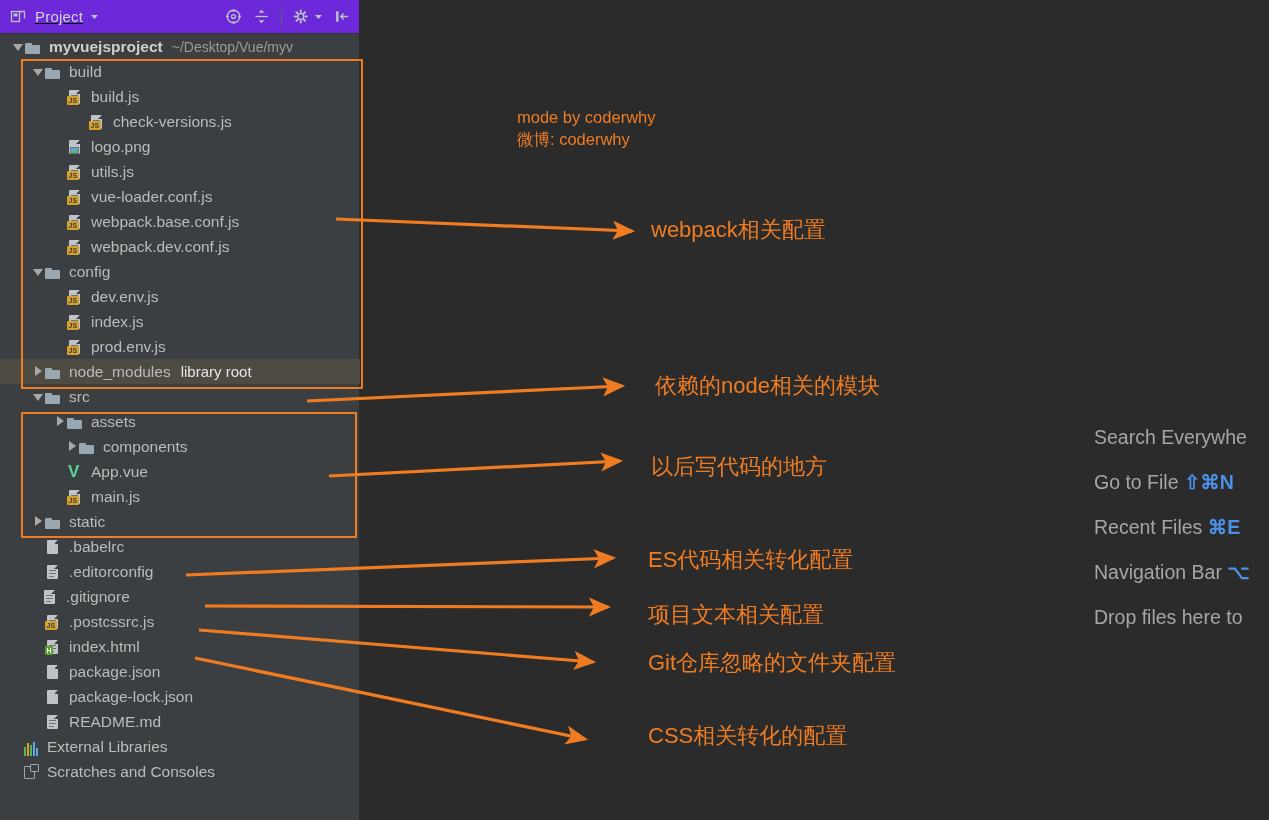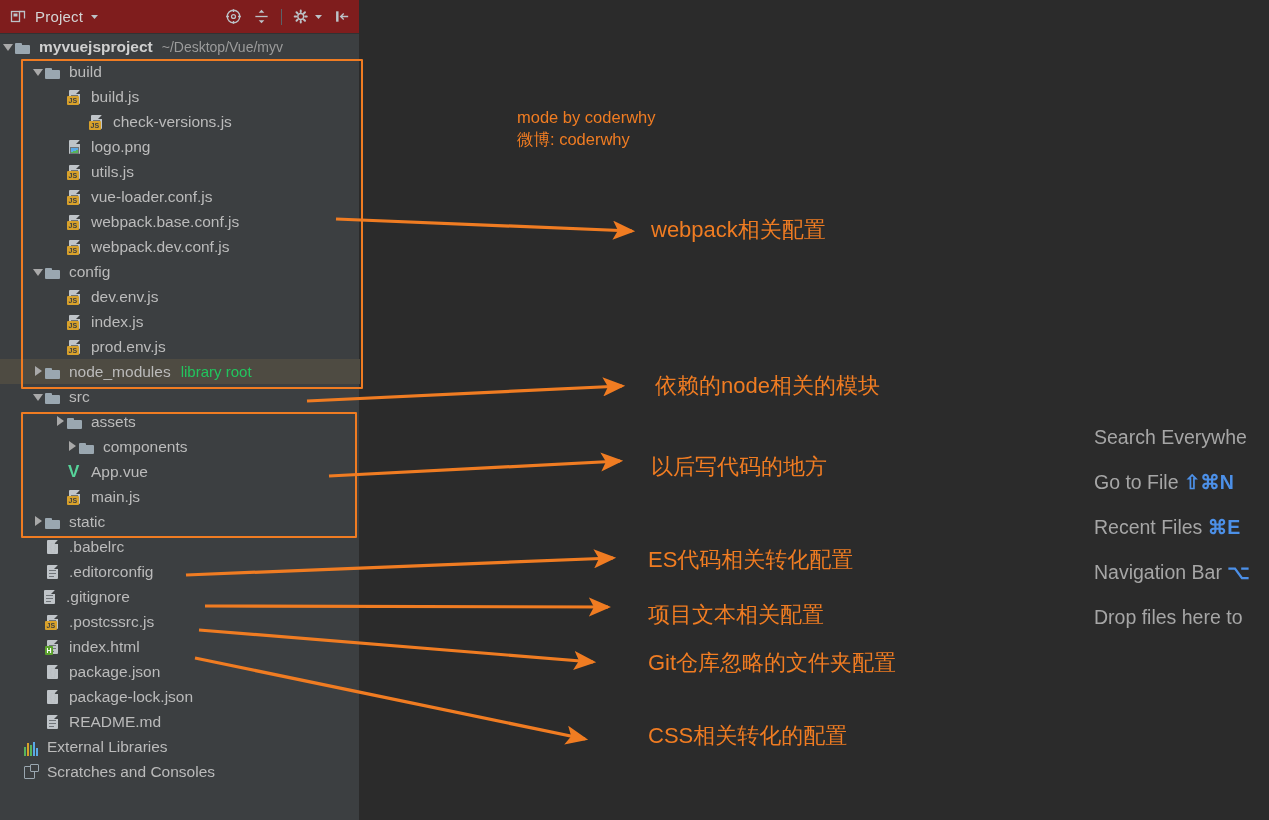--- a/index.html
+++ b/index.html
@@ -12,24 +12,25 @@
   #root { position: relative; width: 1269px; height: 820px; background: #2b2b2b; }
 
   
   .tool-window {
     position: absolute; left: 0; top: 0;
     width: 360px; height: 820px;
     background: #3c3f41;
     border-right: 1px solid #2b2b2b;
   }
   .tw-header {
-    height: 34px; background: #7f1d1d;
+    height: 34px; background: #6d28d9;
     display: flex; align-items: center;
     padding: 0 8px 0 10px;
     border-bottom: 1px solid #323232;
+    text-decoration: underline;
   }
   .tw-title {
     color: #d4d4d4; font-size: 15px; letter-spacing: .2px;
     margin-left: 8px; margin-right: 6px;
   }
   .tw-icon { display: inline-flex; align-items: center; justify-content: center; }
   .tw-tools { margin-left: auto; display: flex; align-items: center; gap: 11px; }
   .tw-sep { width: 1px; height: 16px; background: #5a6268; display: inline-block; }
 
   
@@ -46,21 +47,21 @@
     border-left: 5.5px solid transparent; border-right: 5.5px solid transparent;
     border-top: 7px solid #a9a9a9;
   }
   .tw-arrow.right::before {
     content: ""; position: absolute; left: 3px; top: 0px;
     border-top: 5.5px solid transparent; border-bottom: 5.5px solid transparent;
     border-left: 7px solid #a9a9a9;
   }
   .lbl { margin-left: 7px; }
   .lbl.bold { font-weight: bold; color: #cfcfcf; }
-  .hint { margin-left: 10px; color: #22c55e; font-size: 15px; }
+  .hint { margin-left: 10px; color: #e5e5e5; font-size: 15px; }
   .path { margin-left: 9px; color: #9b9b9b; font-size: 14px; }
 
   
   .ic { flex: 0 0 18px; width: 18px; height: 18px; position: relative; display: inline-block; }
 
   
   .ic.folder::before {
     content: ""; position: absolute; left: 1px; top: 5px; width: 7px; height: 3px;
     background: #9aa7b0; border-radius: 1px 1px 0 0;
   }
@@ -199,21 +200,21 @@
         <span class="tw-icon">
           <svg width="17" height="17" viewBox="0 0 18 18">
             <rect x="2.2" y="3.5" width="2.6" height="11" fill="#bcc3c8"></rect>
             <path d="M15 9H7.5M10.3 5.8L7 9l3.3 3.2" fill="none" stroke="#bcc3c8" stroke-width="1.4"></path>
           </svg>
         </span>
       </span>
     </div>
 
     <div class="tree" id="tree">
-        <div class="row" style="padding-left: 2px;">
+        <div class="row" style="padding-left: 12px;">
           <span class="tw-arrow down"></span>
           <span class="ic folder"></span>
           <span class="lbl bold">myvuejsproject</span>
           <span class="path">~/Desktop/Vue/myv</span>
         </div>
         <div class="row" style="padding-left: 32px;">
           <span class="tw-arrow down"></span>
           <span class="ic folder"></span>
           <span class="lbl">build</span>
         </div>

